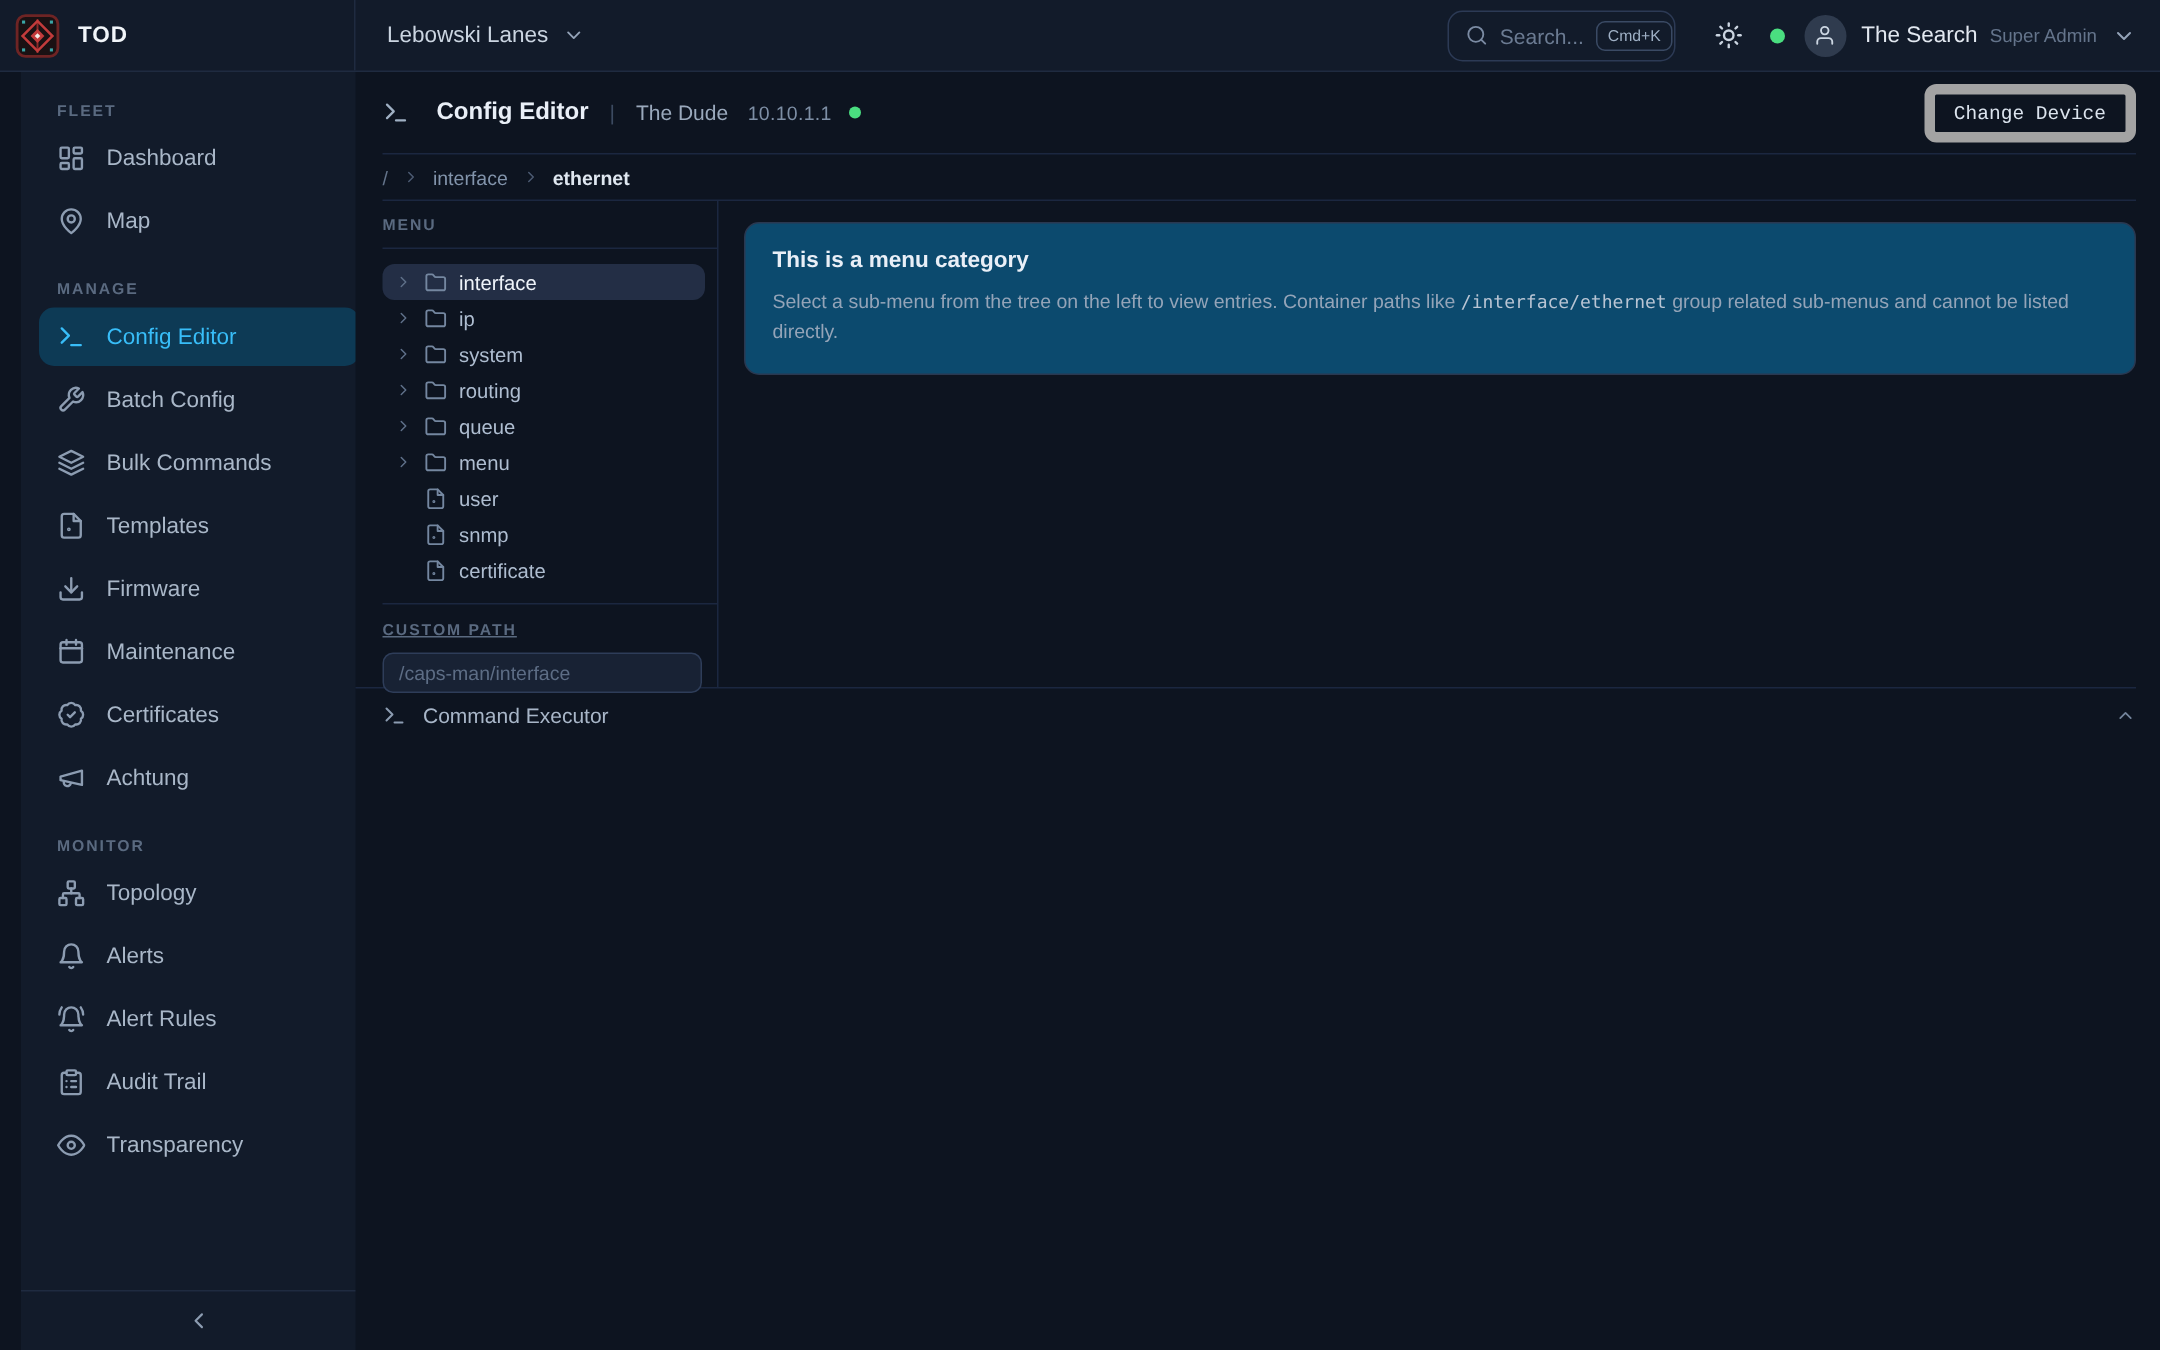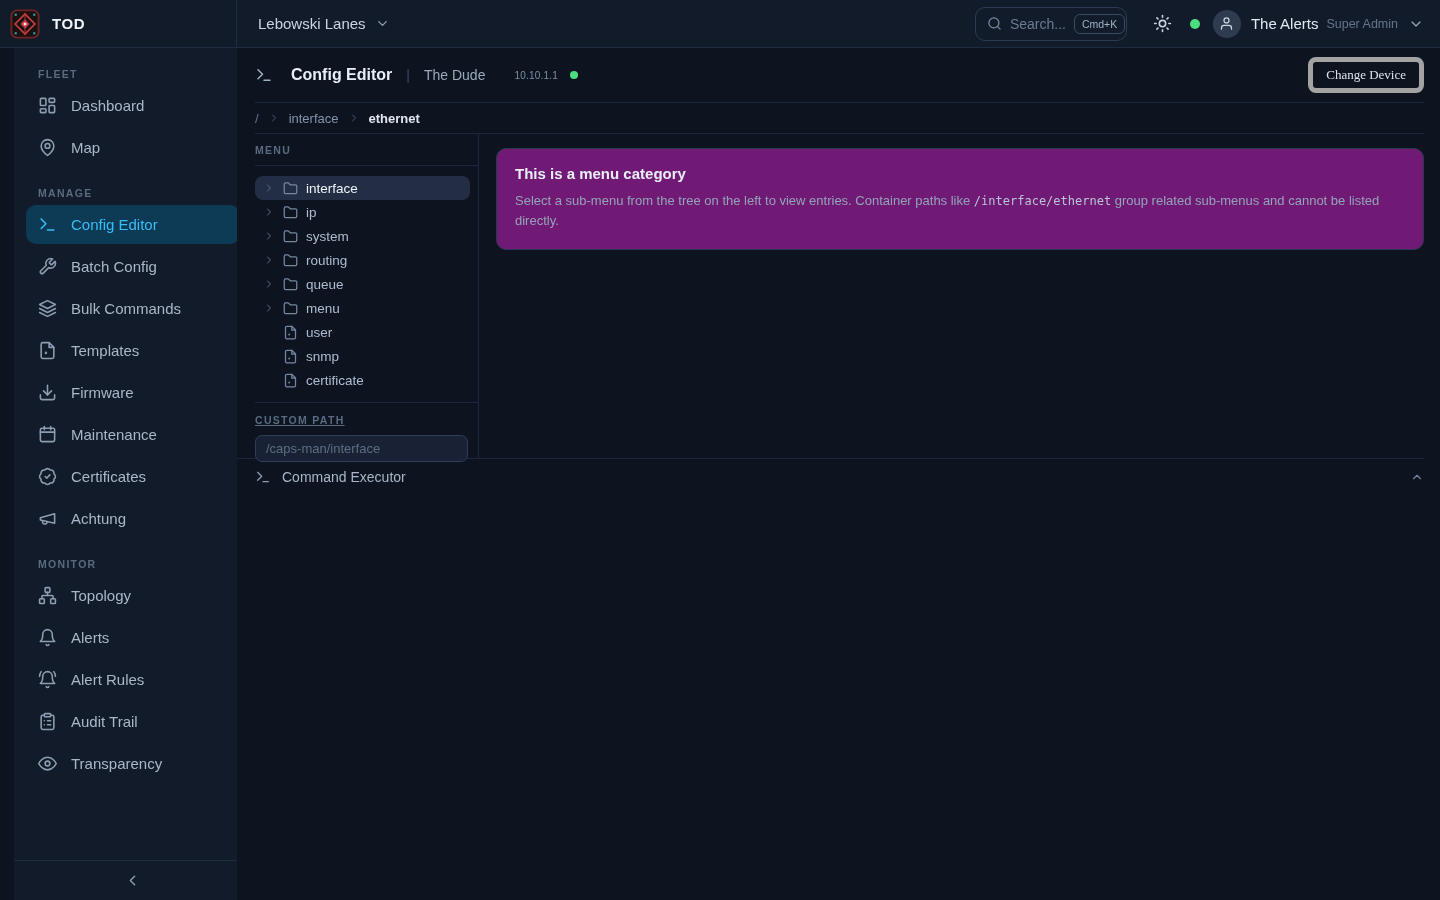--- a/index.html
+++ b/index.html
@@ -94,26 +94,26 @@
   
   .main { position:absolute; top:48px; left:237px; right:0; bottom:0; background:#0d1420; }
   .page-header {
     height:55px; margin:0 16px 0 18px;
     display:flex; align-items:center; border-bottom:1px solid var(--border-soft);
   }
   .ph-icon { width:18px; height:18px; color:#9fb0c3; margin-right:18px; }
   .page-title { font-size:16px; font-weight:700; color:#e9eff7; }
   .ph-sep { color:#3c4a61; margin:0 14px; font-size:14px; }
   .device-name { font-size:14px; color:#9aa9bc; }
-  .device-ip { font-size:10px; color:#7e8fa5; margin-left:29px; letter-spacing:.2px; }
+  .device-ip { font-size:13px; color:#7e8fa5; margin-left:13px; letter-spacing:.2px; }
   .device-dot { width:8px; height:8px; border-radius:50%; background:var(--green); margin-left:12px; }
   .btn-outline {
-    margin-left:auto; padding:5px 13px; border:5px solid #a3a3a3; border-radius:8px;
+    margin-left:auto; padding:5px 13px; border:7px solid #a3a3a3; border-radius:8px;
     background:transparent; color:#dce4ee; font-size:13px; cursor:pointer;
-    font-family:Liberation Serif, serif;
+    font-family:Liberation Mono, monospace;
   }
   .breadcrumb {
     height:31px; margin:0 16px 0 18px; display:flex; align-items:center; gap:9px;
     font-size:13px; border-bottom:1px solid var(--border-soft);
   }
   .bc-root { color:var(--txt-3); cursor:pointer; }
   .bc-chev { width:12px; height:12px; color:#4c5b73; }
   .bc-link { color:#8294ab; cursor:pointer; }
   .bc-current { color:#dfe7f0; font-weight:700; }
 
@@ -136,21 +136,21 @@
   .cp-label { font-size:10.5px; font-weight:700; letter-spacing:1.3px; color:#5a6a80;text-decoration:underline; }
   .cp-input {
     margin-top:9px; width:100%; height:27px; background:#182234;
     border:1px solid #2e3d59; border-radius:7px; padding:0 10px;
     color:#c7d2e0; font-size:13px; font-family:"Liberation Sans", sans-serif; outline:none;
   }
   .cp-input::placeholder { color:#5d6d85; }
 
   .content-panel { flex:1; padding:14px 16px 0 17px; }
   .info-card {
-    background:#701a75; border:1px solid #2a3850; border-radius:10px;
+    background:#0c4a6e; border:1px solid #2a3850; border-radius:10px;
     padding:16px 32px 19px 18px;
   }
   .card-title { font-size:15px; font-weight:700; color:#e9eff7; margin-bottom:9px; }
   .card-body { font-size:13px; color:#94a4b8; line-height:1.5; }
   .card-body code { font-family:"DejaVu Sans Mono", monospace; font-size:12px; color:#b9c5d4; }
 
   
   .executor { border-top:1px solid var(--border-soft); margin:0 16px 0 0;text-align:right; }
   .executor-bar {
     height:35px; display:flex; align-items:center; gap:11px; padding:0 0 0 18px;
@@ -218,21 +218,21 @@
       </span>
     <span class="conn-dot"></span>
     <span class="avatar">
       <span class="aicon">
           <svg viewBox="0 0 24 24" fill="none" stroke="currentColor" stroke-width="2" stroke-linecap="round" stroke-linejoin="round">
             <path d="M20 21v-2a4 4 0 0 0-4-4H8a4 4 0 0 0-4 4v2"></path>
             <circle cx="12" cy="7" r="4"></circle>
           </svg>
         </span>
     </span>
-    <span class="user-name">The Alerts</span>
+    <span class="user-name">The Search</span>
     <span class="user-role">Super Admin</span>
     <span class="user-chev">
         <svg viewBox="0 0 24 24" fill="none" stroke="currentColor" stroke-width="2" stroke-linecap="round" stroke-linejoin="round">
           <polyline points="6 9 12 15 18 9"></polyline>
         </svg>
       </span>
   </div>
 </header>
 
 <aside class="sidebar">

